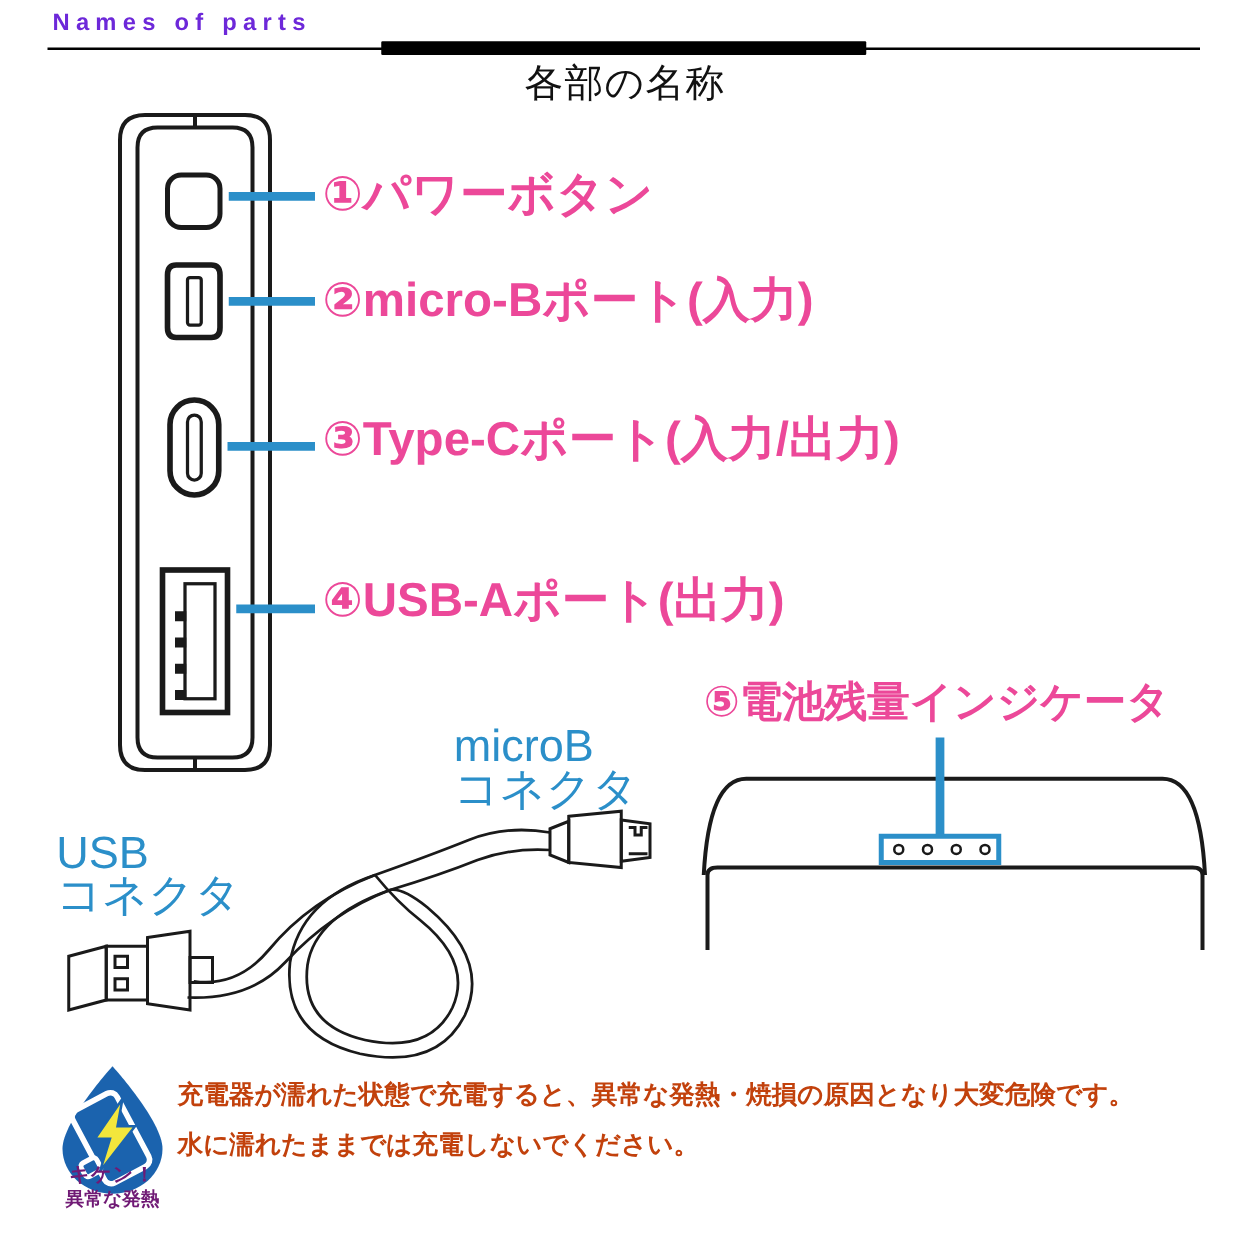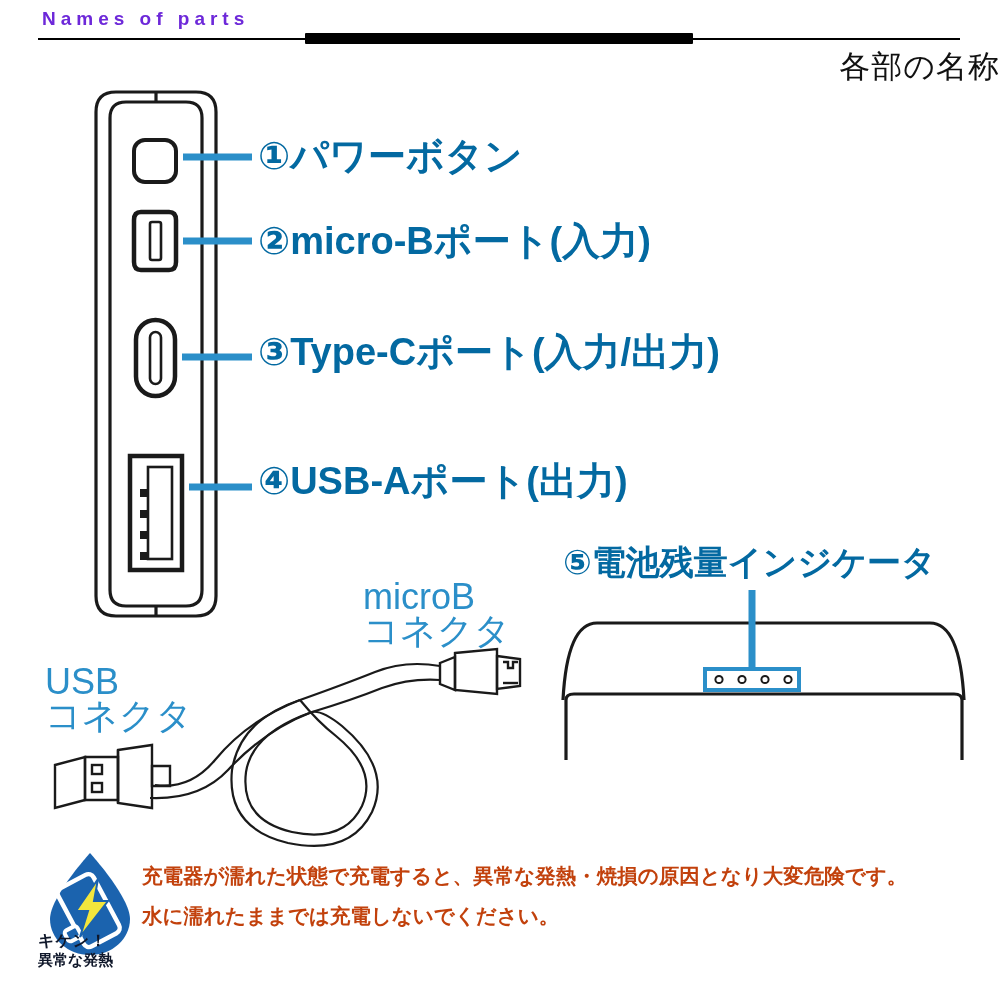--- a/index.html
+++ b/index.html
@@ -14,28 +14,28 @@
   .hdr-label{
     position:absolute;left:42px;top:8px;
     font-size:19px;font-weight:bold;letter-spacing:5px;color:#6d28d9;
     font-family:"Liberation Sans","DejaVu Sans",sans-serif;
     white-space:nowrap;
   }
   .hdr-rule-thin{position:absolute;left:38px;top:38px;width:922px;height:2px;background:#000;}
   .hdr-rule-thick{position:absolute;left:305px;top:33px;width:388px;height:11px;background:#000;border-radius:1px;}
 
   .main-title{
-    position:absolute;left:0;top:46px;width:1000px;text-align:right;
+    position:absolute;left:0;top:46px;width:1000px;text-align:center;
     font-family:"Liberation Serif","DejaVu Serif",serif;
     font-size:31px;color:#111;letter-spacing:1px;
   }
 
   
   .callout{
-    position:absolute;color:#0369a1;font-weight:bold;
+    position:absolute;color:#ec4899;font-weight:bold;
     font-family:"Liberation Sans","DejaVu Sans",sans-serif;
     white-space:nowrap;line-height:1;
   }
   .c1{left:258px;top:137px;font-size:38px;}
   .c2{left:258px;top:222px;font-size:38px;}
   .c3{left:258px;top:333px;font-size:38px;}
   .c4{left:258px;top:462px;font-size:38px;text-align:center;}
   .c5{left:563px;top:545px;font-size:34px;}
 
   .cable-label{
@@ -49,21 +49,21 @@
   
   .warn-text{
     position:absolute;left:142px;top:856px;width:850px;
     color:#c2410c;font-weight:bold;font-size:20.5px;line-height:1.95;
     font-family:"Liberation Sans","DejaVu Sans",sans-serif;
   }
   .warn-text div{white-space:nowrap;}
   .warn-icon{position:absolute;left:38px;top:840px;width:104px;height:130px;}
   .warn-icon-cap{
     position:absolute;left:38px;top:932px;width:104px;
-    color:#0f172a;font-weight:bold;line-height:1.18;
+    text-align:center;color:#701a75;font-weight:bold;line-height:1.18;
     font-family:"Liberation Sans","DejaVu Sans",sans-serif;
   }
   .warn-icon-cap .l1{font-size:16px;letter-spacing:1px;}
   .warn-icon-cap .l2{font-size:15px;}
 
   svg{display:block;}
   .art{position:absolute;left:0;top:0;}
 </style>
 </head>
 <body>

